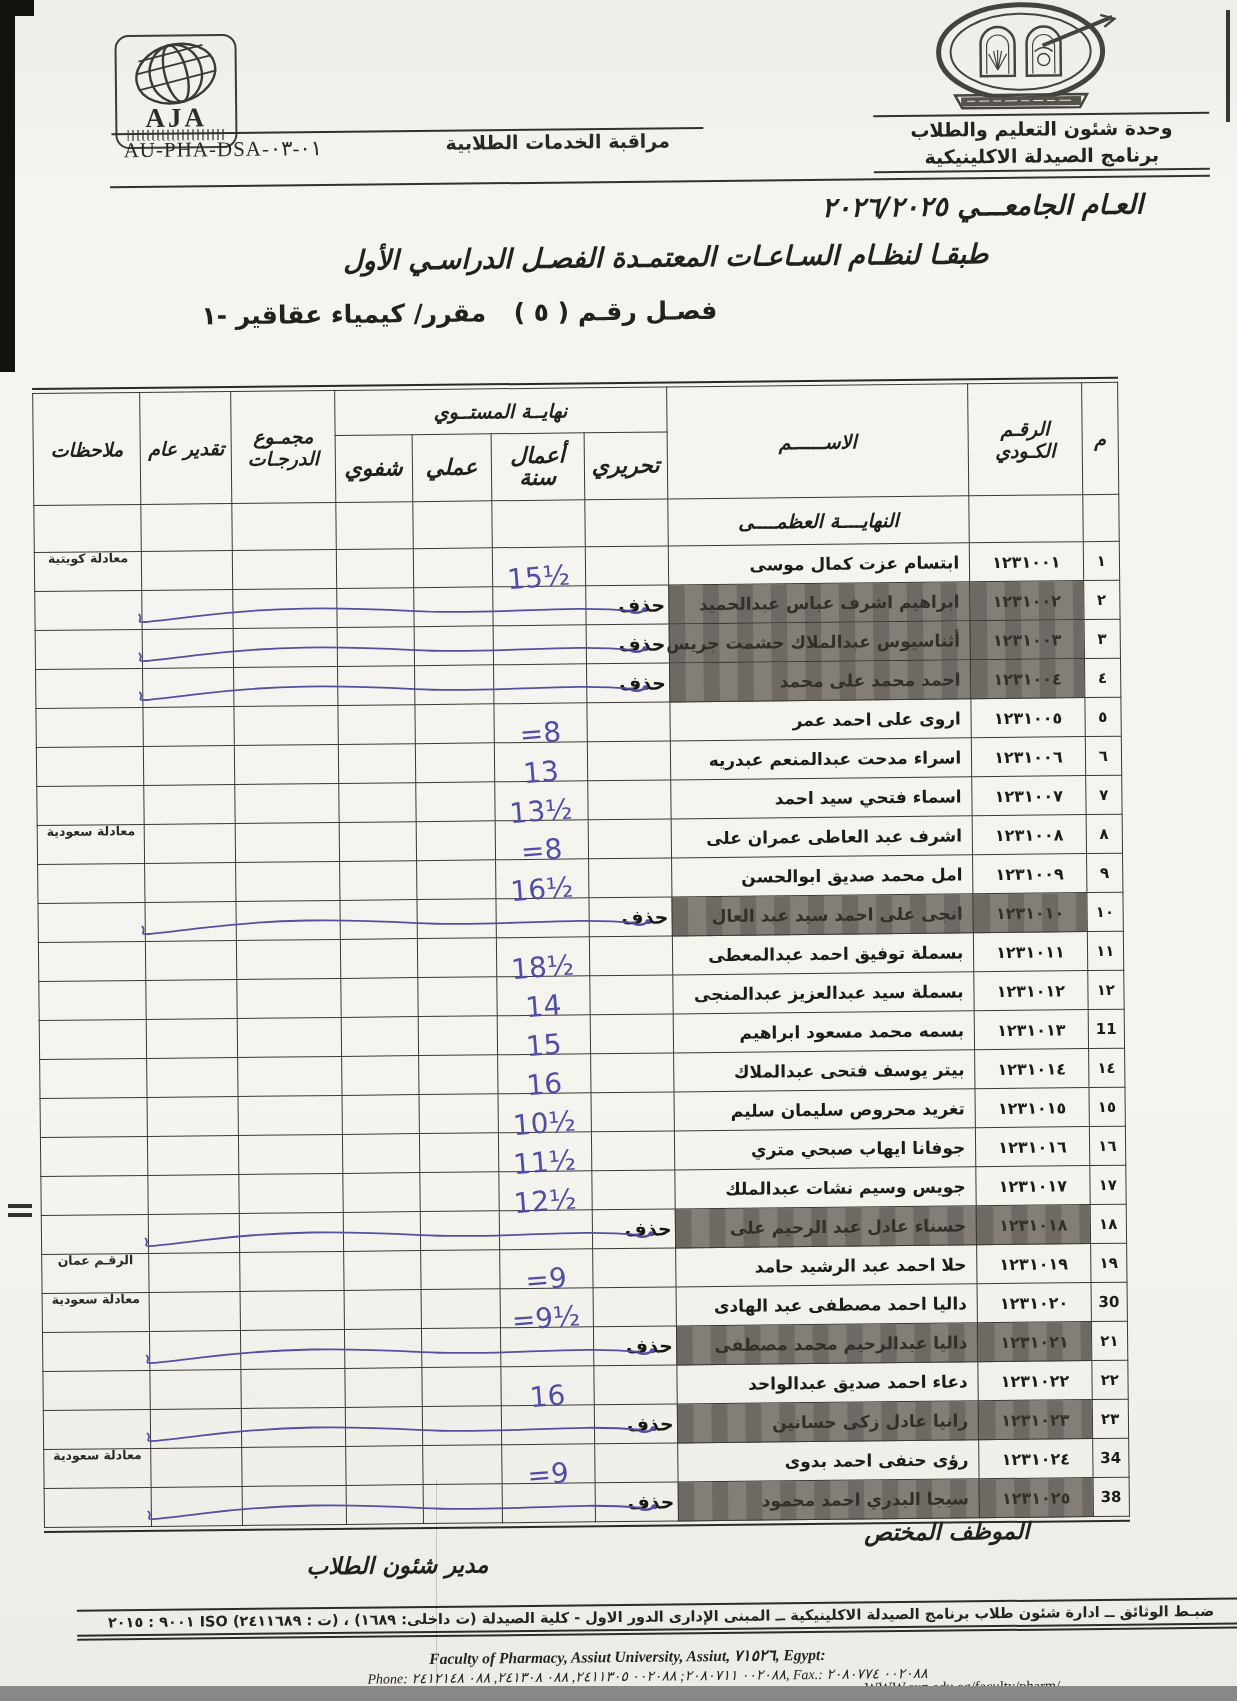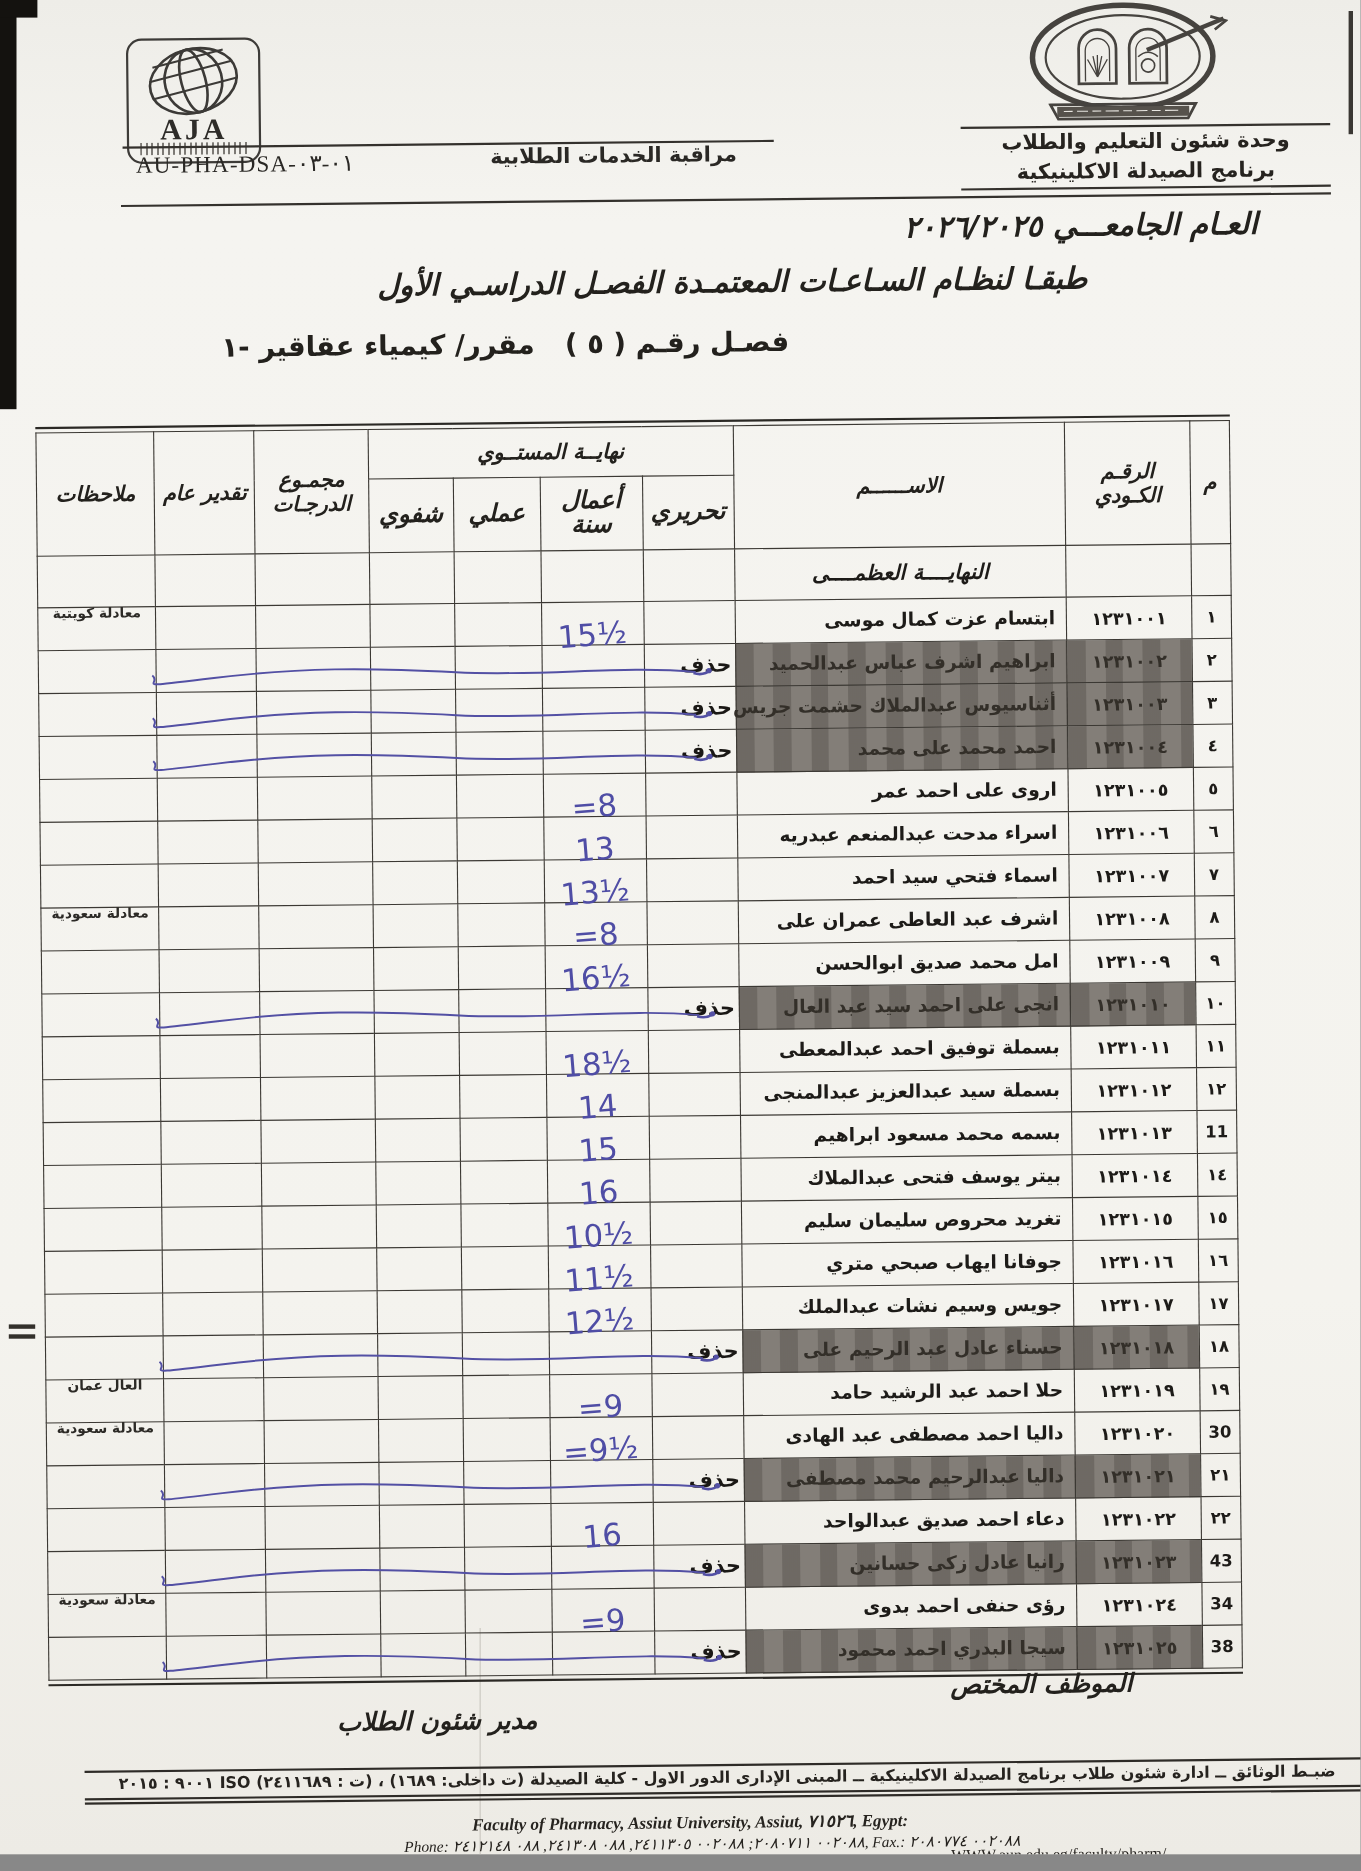--- a/index.html
+++ b/index.html
@@ -486,21 +486,21 @@
     <td class="c-name">حلا احمد عبد الرشيد حامد</td>
     <td class="c-written">
       
       
     </td>
     <td class="c-year"><span class="mark">=9</span></td>
     <td></td>
     <td></td>
     <td></td>
     <td></td>
-    <td class="c-notes"><span class="note">العال عمان</span></td>
+    <td class="c-notes"><span class="note">الرقـم عمان</span></td>
   </tr>
             <tr>
     <td class="c-n">30</td>
     <td class="c-code">١٢٣١٠٢٠</td>
     <td class="c-name">داليا احمد مصطفى عبد الهادى</td>
     <td class="c-written">
       
       
     </td>
     <td class="c-year"><span class="mark">=9½</span></td>
@@ -538,21 +538,21 @@
       
     </td>
     <td class="c-year"><span class="mark">16</span></td>
     <td></td>
     <td></td>
     <td></td>
     <td></td>
     <td class="c-notes"><span class="note"></span></td>
   </tr>
             <tr class="deleted">
-    <td class="c-n">43</td>
+    <td class="c-n">٢٣</td>
     <td class="c-code">١٢٣١٠٢٣</td>
     <td class="c-name">رانيا عادل زكى حسانين</td>
     <td class="c-written">
       <span class="hadhf">حذف</span>
       <svg class="delline" width="520" height="22" viewBox="0 0 520 22">
         <path d="M512 10 q-7 6 -16 3" fill="none" stroke="#5350a4" stroke-width="2.4"></path>
         <path d="M498 12 C 430 5, 360 15, 280 10 S 140 4, 60 13 S 14 18, 4 10" fill="none" stroke="#5350a4" stroke-width="1.8"></path>
         <circle cx="510" cy="11" r="2.4" fill="#5350a4"></circle>
       </svg>
     </td>

